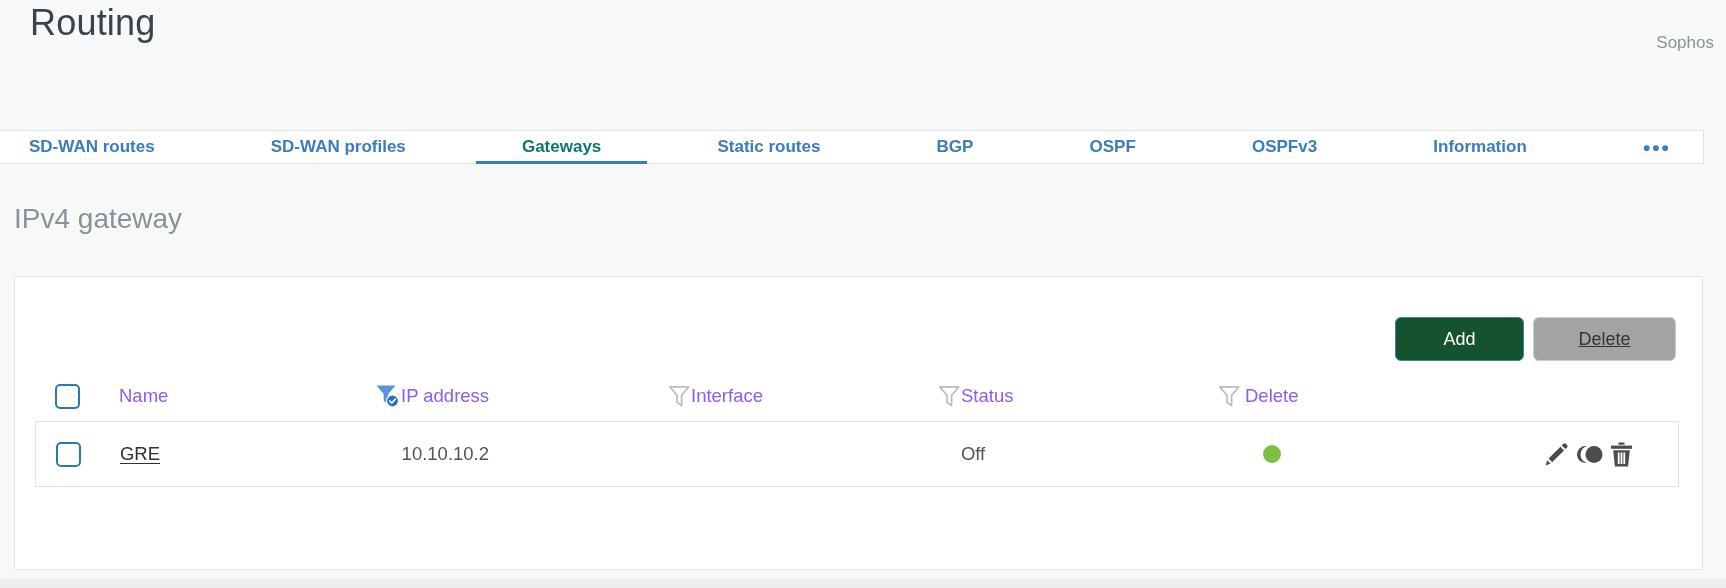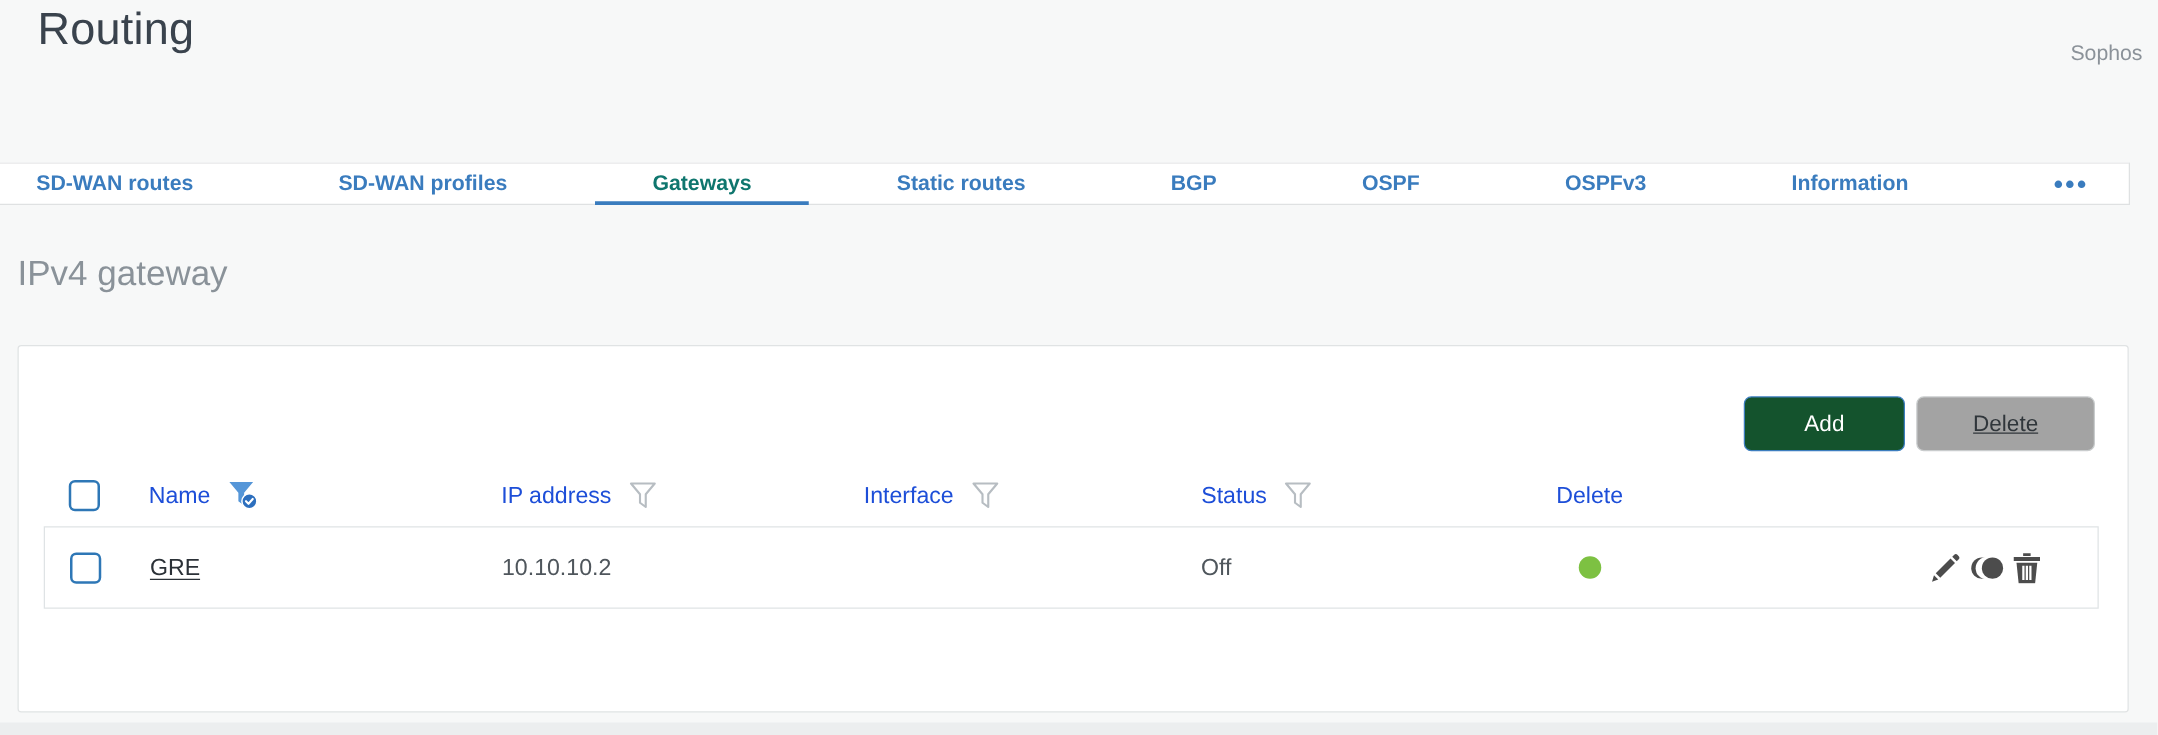--- a/index.html
+++ b/index.html
@@ -41,21 +41,21 @@
   .thead{display:flex;height:50px;align-items:center;}
   .trow{display:flex;height:66px;background:#fff;border:1px solid #dfe3e5;box-sizing:border-box;}
   .cell{display:flex;align-items:center;box-sizing:border-box;}
   .c-check{width:60px;padding-left:20px;}
   .c-name{width:306px;padding-left:24px;}
   .c-ip{width:290px;}
   .c-iface{width:270px;}
   .c-health{width:300px;}
   .c-status{width:280px;}
   .c-manage{width:138px;padding-left:4px;}
-  .th{font-size:18.5px;color:#1d4ed8;}
+  .th{font-size:18.5px;color:#8b5cf6;justify-content:space-between;}
   .th .label{margin-right:14px;}
   .checkbox{width:21px;height:21px;border:2.5px solid #2e77b6;border-radius:5px;background:#fff;cursor:pointer;}
   .link-name{font-size:18.5px;color:#2b3137;text-decoration:underline;text-underline-offset:3px;cursor:pointer;}
   .cell-text{font-size:18.5px;color:#4f565c;}
   .dot{width:18px;height:18px;border-radius:50%;background:#7dc142;margin-left:2px;}
   .manage-icons{display:flex;align-items:center;gap:7px;}
   .micon{cursor:pointer;display:flex;align-items:center;}
   .funnel{display:flex;align-items:center;cursor:pointer;}
   
   .bottomstrip{position:absolute;left:0;top:578px;width:1726px;height:10px;background:#eceeef;}

